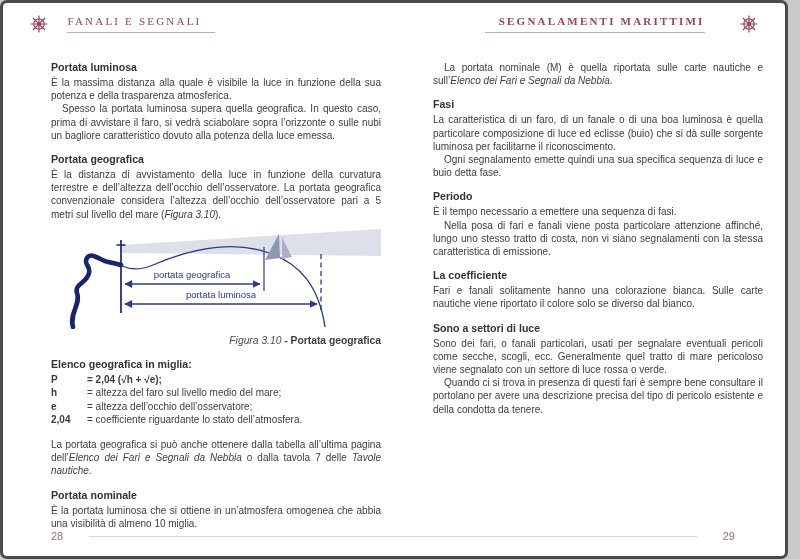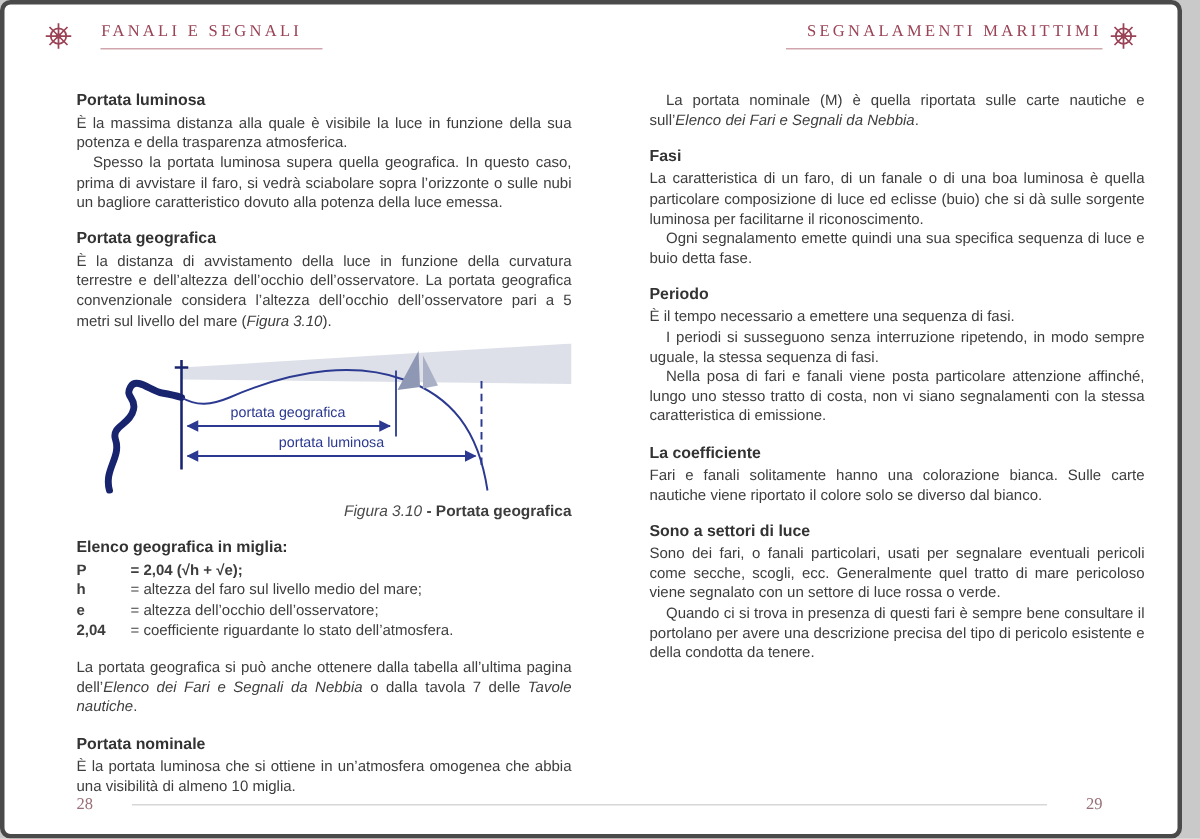--- a/index.html
+++ b/index.html
@@ -22,21 +22,21 @@
   .rh-title{
     display:inline-block;
     font-family:"Liberation Serif", serif;
     font-size:11px;letter-spacing:2.2px;
     color:#9a4256;
     vertical-align:middle;
     border-bottom:1px solid #d0a5ae;
     padding-bottom:5px;
   }
   .runhead.left .rh-title{margin-left:14px;padding-right:14px;}
-  .runhead.right .rh-title{margin-right:0;padding-left:14px;}
+  .runhead.right .rh-title{margin-right:30px;padding-left:14px;font-weight:bold;}
   
   .col{position:absolute;top:55px;width:330px;font-size:10px;line-height:13.2px;text-align:justify;}
   .col-left{left:48px;}
   .col-right{left:430px;}
   .col h3{font-size:10.6px;line-height:13px;margin:11px 0 2px 0;color:#333;}
   .col h3.first{margin-top:3px;}
   .col p{margin:0;}
   .col p.ind{text-indent:11px;}
   .col p.gap{margin-top:12px;}
   .ital{font-style:italic;}
@@ -47,21 +47,21 @@
   .frow.boldval .fdef{font-weight:bold;}
   
   .figure{margin:8px 0 2px 0;}
   .figcaption{font-size:10.3px;margin:2px 0 0 0;text-align:right;}
   .figcaption .fig-label{font-style:italic;color:#4a4a4a;}
   .figcaption .fig-bold{font-weight:bold;}
   
   .footer{
     position:absolute;left:48px;right:50px;bottom:14px;
     display:flex;align-items:center;gap:26px;
-    font-family:Liberation Serif, serif;
+    font-family:Liberation Sans, sans-serif;
     font-size:11px;color:#996f78;
   }
   .footer .rule{flex:1;height:1px;background:#d7d7d7;}
 </style>
 </head>
 <body>
 
 <div class="book">
 
   <div class="runhead left">
@@ -161,21 +161,20 @@
 
   <div class="col col-right">
     <p class="ind" style="margin-top:3px;"><span>La portata nominale (M) è quella riportata sulle carte nautiche e sull’</span><span class="ital">Elenco dei Fari e Segnali da Nebbia</span><span>.</span></p>
 
     <h3>Fasi</h3>
     <p>La caratteristica di un faro, di un fanale o di una boa luminosa è quella particolare composizione di luce ed eclisse (buio) che si dà sulle sorgente luminosa per facilitarne il riconoscimento.</p>
     <p class="ind">Ogni segnalamento emette quindi una sua specifica sequenza di luce e buio detta fase.</p>
 
     <h3>Periodo</h3>
     <p>È il tempo necessario a emettere una sequenza di fasi.</p>
-    <p class="ind">I periodi si susseguono senza interruzione ripetendo, in modo sempre uguale, la stessa sequenza di fasi.</p>
     <p class="ind">Nella posa di fari e fanali viene posta particolare attenzione affinché, lungo uno stesso tratto di costa, non vi siano segnalamenti con la stessa caratteristica di emissione.</p>
 
     <h3>La coefficiente</h3>
     <p>Fari e fanali solitamente hanno una colorazione bianca. Sulle carte nautiche viene riportato il colore solo se diverso dal bianco.</p>
 
     <h3>Sono a settori di luce</h3>
     <p>Sono dei fari, o fanali particolari, usati per segnalare eventuali pericoli come secche, scogli, ecc. Generalmente quel tratto di mare pericoloso viene segnalato con un settore di luce rossa o verde.</p>
     <p class="ind">Quando ci si trova in presenza di questi fari è sempre bene consultare il portolano per avere una descrizione precisa del tipo di pericolo esistente e della condotta da tenere.</p>
   </div>
 

